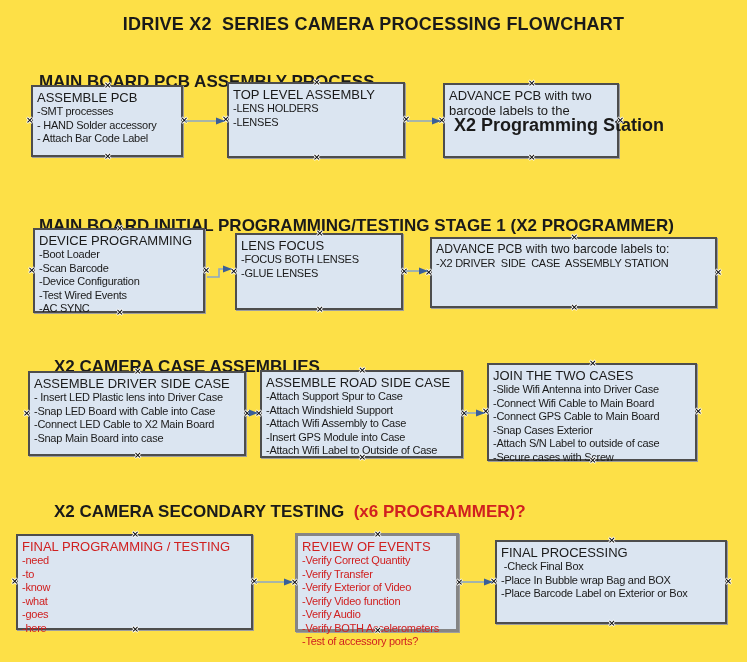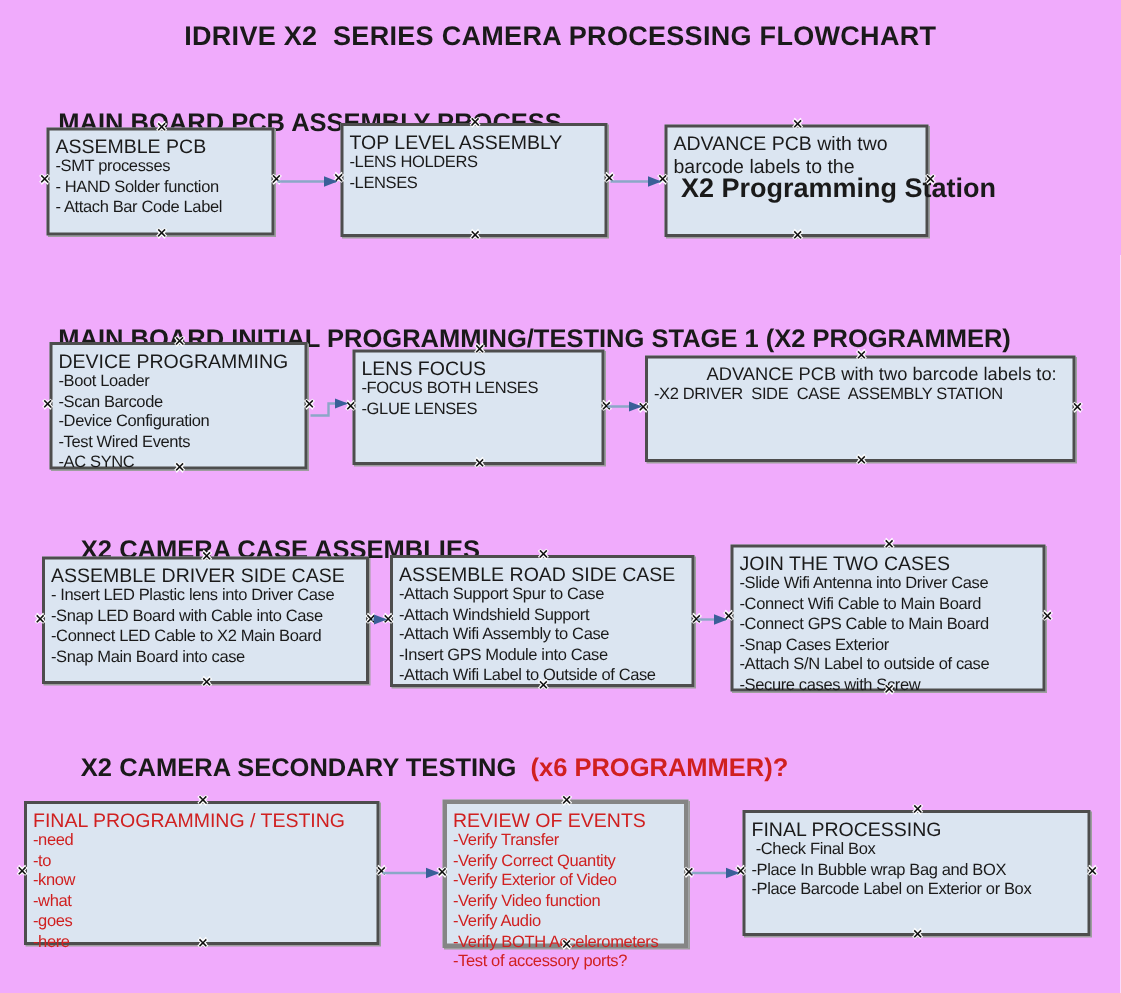--- a/index.html
+++ b/index.html
@@ -1,17 +1,17 @@
 <!DOCTYPE html>
 <html style="--box-fill: #dbe5f1; --box-border: #4d4d4d; --arrow-line: #8ba7c7; --arrow-head: #3a5f98; --red: #d02020; --text: #1a1a1a;"><head>
 <meta charset="utf-8">
 <style>
   html,body{margin:0;padding:0;background:#ffffff;}
   #stage{
-    position:relative;width:747px;height:662px;background:#f0abfc;
+    position:relative;width:747px;height:662px;background:#fde047;
     font-family:"Liberation Sans",sans-serif;color:var(--text,#1a1a1a);
     overflow:hidden;
   }
   .main-title{
     position:absolute;top:14px;left:0;width:100%;text-align:center;
     font-size:18px;font-weight:bold;letter-spacing:.2px;white-space:pre;
   }
   .sec-heading{
     position:absolute;font-size:17px;font-weight:bold;white-space:pre;
   }
@@ -19,21 +19,21 @@
   .fbox{
     position:absolute;background:var(--box-fill,#dbe5f1);
     border:2px solid var(--box-border,#4d4d4d);
     box-shadow:1px 1px 0 #9e9e9e;
     padding:3px 4px 2px 4px;box-sizing:border-box;overflow:visible;z-index:1;
   }
   .fbox.gray{border:3px solid #858585;}
   .btitle{
     font-size:13px;font-weight:normal;line-height:15px;white-space:pre-wrap;
   }
-  .fbox.small-title .btitle{font-size:12.2px;margin-left:35px;}
+  .fbox.small-title .btitle{font-size:12.2px;}
   .line{
     font-size:11px;line-height:13.5px;letter-spacing:-0.25px;white-space:pre;
   }
   .fbox.bold-lines .line{font-weight:bold;font-size:18px;line-height:15px;letter-spacing:0;}
   .fbox.red, .fbox.red .btitle, .fbox.red .line{color:var(--red,#d02020);}
   .handle{
     position:absolute;font:bold 9px "DejaVu Sans",sans-serif;color:#111;line-height:1;
     text-shadow:-1px 0 #fff,1px 0 #fff,0 -1px #fff,0 1px #fff;z-index:3;pointer-events:none;
   }
   .h-top{top:-6px;left:calc(50% - 3px);}
@@ -58,21 +58,21 @@
   <div class="sec-heading" style="left:35px;top:337px;">
     <span>X2 CAMERA CASE ASSEMBLIES</span>
   </div>
   <div class="sec-heading" style="left:35px;top:482px;">
     <span>X2 CAMERA SECONDARY TESTING</span><span class="red-part">  (x6 PROGRAMMER)?</span>
   </div>
 
   <div class="fbox" style="left:31px;top:85px;width:152px;height:72px;">
     <div class="btitle">ASSEMBLE PCB</div>
   <div class="line">-SMT processes</div>
-      <div class="line">- HAND Solder function</div>
+      <div class="line">- HAND Solder accessory</div>
       <div class="line">- Attach Bar Code Label</div>
       <span class="handle h-top">×</span>
       <span class="handle h-bottom">×</span>
       <span class="handle h-left">×</span>
       <span class="handle h-right">×</span>
     </div>
   <div class="fbox" style="left:227px;top:82px;width:178px;height:76px;">
     <div class="btitle">TOP LEVEL ASSEMBLY</div>
   <div class="line">-LENS HOLDERS</div>
       <div class="line">-LENSES</div>
@@ -165,22 +165,22 @@
       <div class="line">-what</div>
       <div class="line">-goes</div>
       <div class="line">-here</div>
       <span class="handle h-top">×</span>
       <span class="handle h-bottom">×</span>
       <span class="handle h-left">×</span>
       <span class="handle h-right">×</span>
     </div>
   <div class="fbox red gray" style="left:295px;top:533px;width:164px;height:99px;">
     <div class="btitle">REVIEW OF EVENTS</div>
-  <div class="line">-Verify Transfer</div>
-      <div class="line">-Verify Correct Quantity</div>
+  <div class="line">-Verify Correct Quantity</div>
+      <div class="line">-Verify Transfer</div>
       <div class="line">-Verify Exterior of Video</div>
       <div class="line">-Verify Video function</div>
       <div class="line">-Verify Audio</div>
       <div class="line">-Verify BOTH Accelerometers</div>
       <div class="line">-Test of accessory ports?</div>
       <span class="handle h-top">×</span>
       <span class="handle h-bottom">×</span>
       <span class="handle h-left">×</span>
       <span class="handle h-right">×</span>
     </div>

